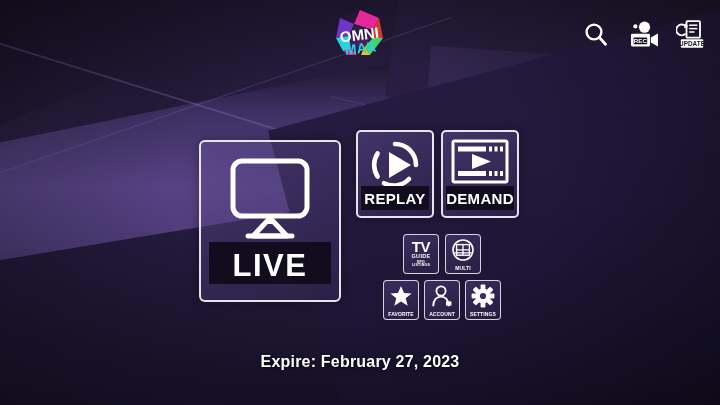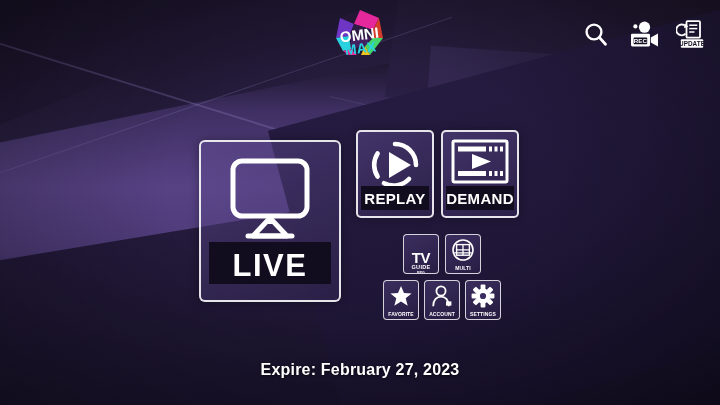--- a/index.html
+++ b/index.html
@@ -189,30 +189,30 @@
   #tile-tvguide { left:403px; top:234px - 76px; }
   #tile-tvguide { left:403px; top:158px; }
   #tile-multi   { left:445px; top:158px; }
   #tile-favorite{ left:383px; top:204px; }
   #tile-account { left:424px; top:204px; }
   #tile-settings{ left:465px; top:204px; }
 
   
   .tvg-stack {
     display:flex; flex-direction:column; align-items:center;
-    line-height:1; color:#fff; padding-top:14px;
+    line-height:1; color:#fff; padding-top:3px;
   }
   .tvg-tv { font-size:15px; font-weight:bold; letter-spacing:-0.3px; }
   .tvg-guide { font-size:5.5px; font-weight:bold; letter-spacing:0.3px; margin-top:0px;}
   .tvg-epg { font-size:3.6px; font-weight:bold; letter-spacing:0.2px; margin-top:1px;}
   .tvg-listings { font-size:3.6px; font-weight:bold; letter-spacing:0.2px; }
 
   
   .footer {
-    position:absolute; left:0; bottom:4px; width:720px; height:62px;
+    position:absolute; left:0; bottom:12px; width:720px; height:62px;
     display:flex; align-items:center; justify-content:center;
     z-index:20;
   }
   .expire {
     color:#fff; font-size:16px; font-weight:bold; letter-spacing:0.2px;
     text-shadow:0 1px 3px rgba(0,0,0,0.8);
   }
 </style>
 </head>
 <body>

